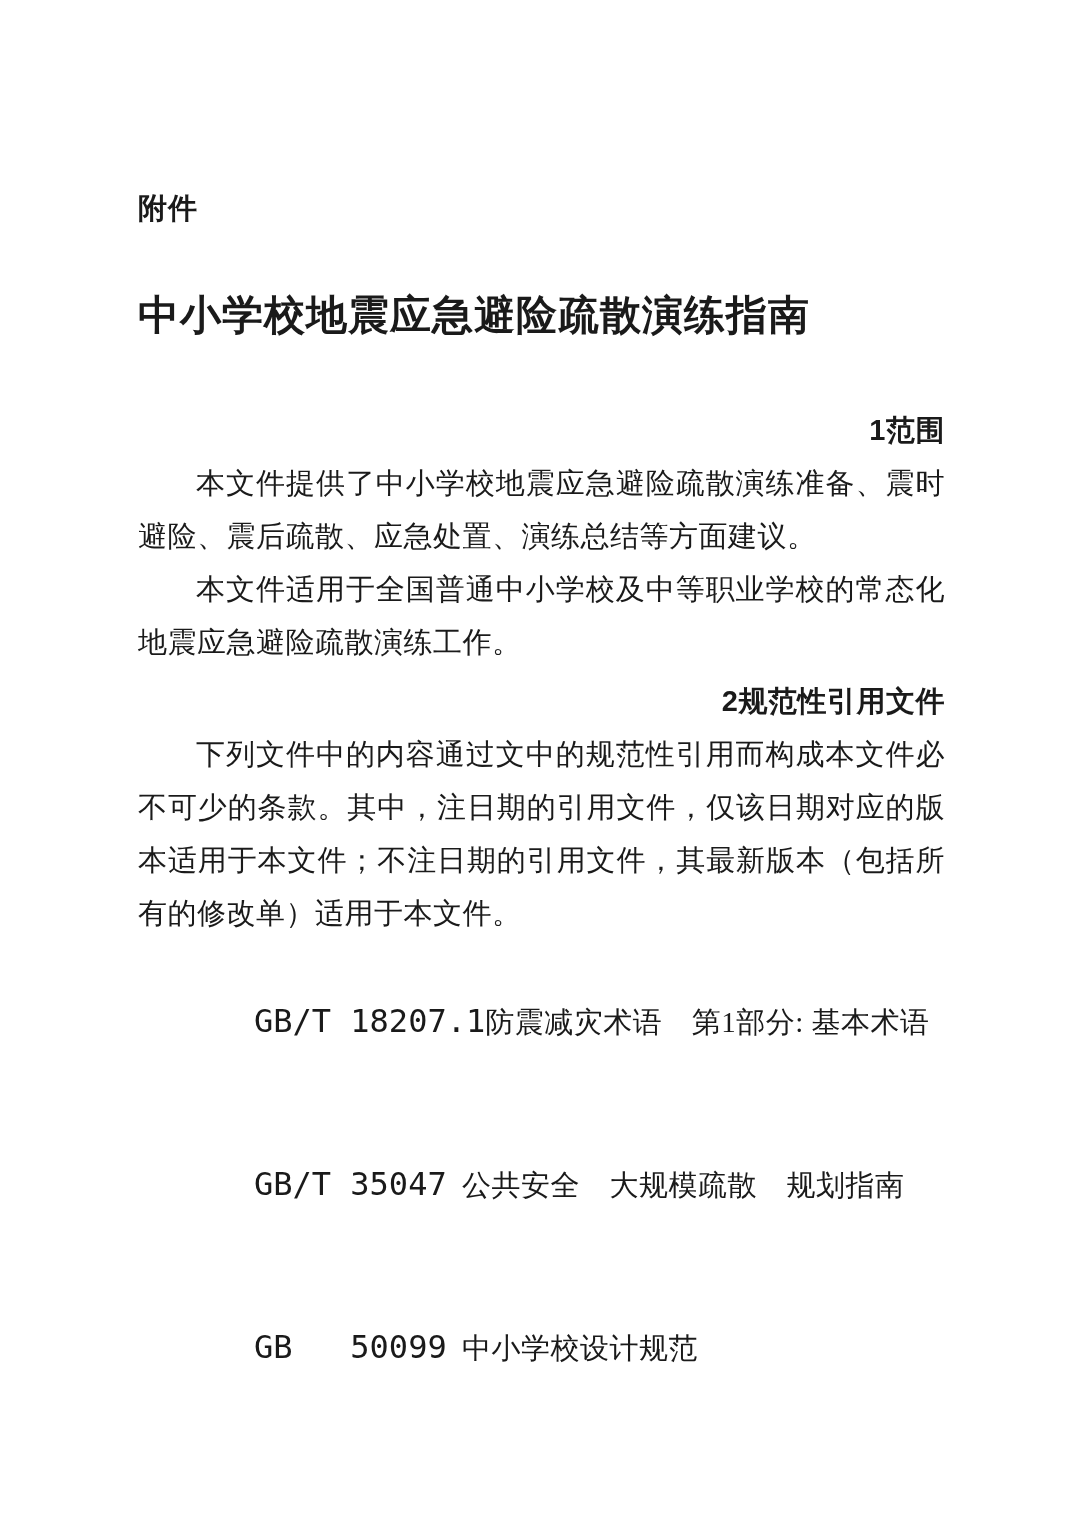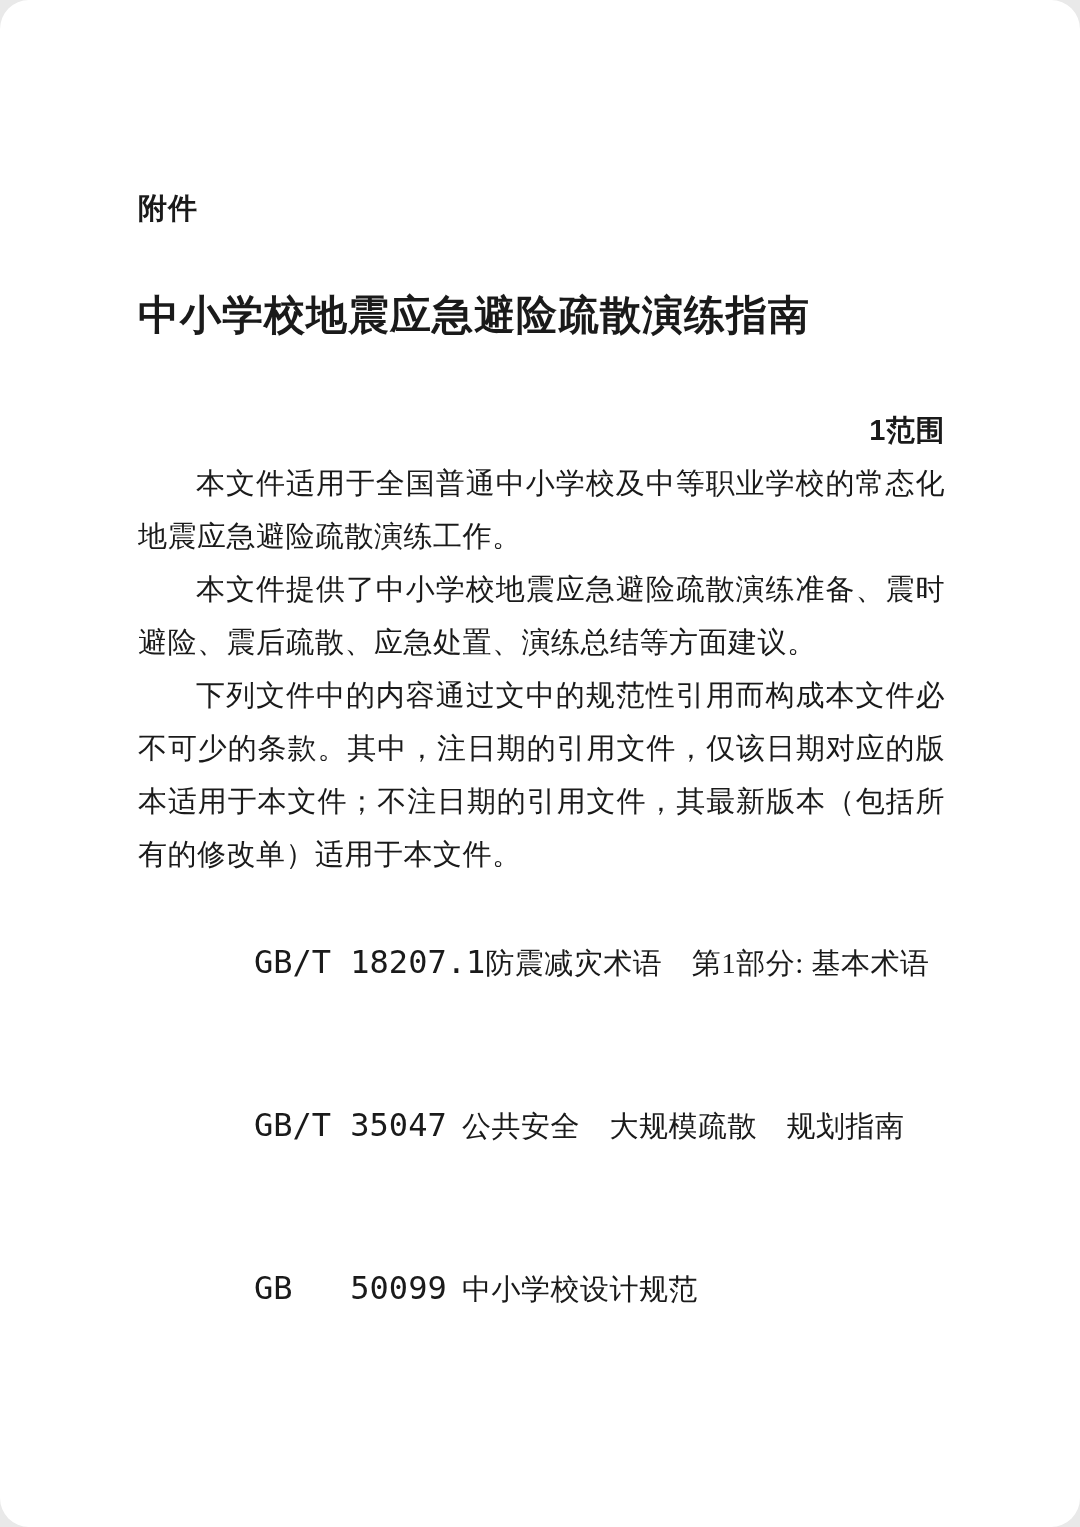--- a/index.html
+++ b/index.html
@@ -7,21 +7,20 @@
   body { font-family: "Liberation Serif", "DejaVu Serif", serif; }
 
   .page {
     position: relative;
     width: 1080px;
     height: 1527px;
     margin: 0 auto;
     background: #ffffff;
     color: #1a1a1a;
     overflow: hidden;
-    border-radius: 29px;
   }
 
   .content {
     padding: 192px 135px 0 138px; 
   }
 
   .attachment-label {
     font-family: "Liberation Sans", "DejaVu Sans", sans-serif;
     font-size: 29px;
     line-height: 32px;
@@ -80,25 +79,28 @@
   <div class="content">
 
     <div class="attachment-label">附件</div>
 
     <h1 class="doc-title">中小学校地震应急避险疏散演练指南</h1>
 
     <div>
       <div class="section-heading first-heading">
         <span class="h-num">1</span><span class="h-text">范围</span>
       </div>
+      <p class="para">本文件提供了中小学校地震应急避险疏散演练准备、震时避险、震后疏散、应急处置、演练总结等方面建议。</p>
       <p class="para">本文件适用于全国普通中小学校及中等职业学校的常态化地震应急避险疏散演练工作。</p>
-      <p class="para">本文件提供了中小学校地震应急避险疏散演练准备、震时避险、震后疏散、应急处置、演练总结等方面建议。</p>
     </div>
 
     <div>
+      <div class="section-heading later-heading">
+        <span class="h-num">2</span><span class="h-text">规范性引用文件</span>
+      </div>
       <p class="para">下列文件中的内容通过文中的规范性引用而构成本文件必不可少的条款。其中，注日期的引用文件，仅该日期对应的版本适用于本文件；不注日期的引用文件，其最新版本（包括所有的修改单）适用于本文件。</p>
 
       <div class="ref-line">
         <span class="ref-code">GB/T 18207.1</span><span class="ref-title">防震减灾术语　第1部分: 基本术语</span>
       </div>
       <div class="ref-line">
         <span class="ref-code">GB/T 35047</span><span class="ref-title">公共安全　大规模疏散　规划指南</span>
       </div>
       <div class="ref-line">
         <span class="ref-code">GB   50099</span><span class="ref-title">中小学校设计规范</span>

